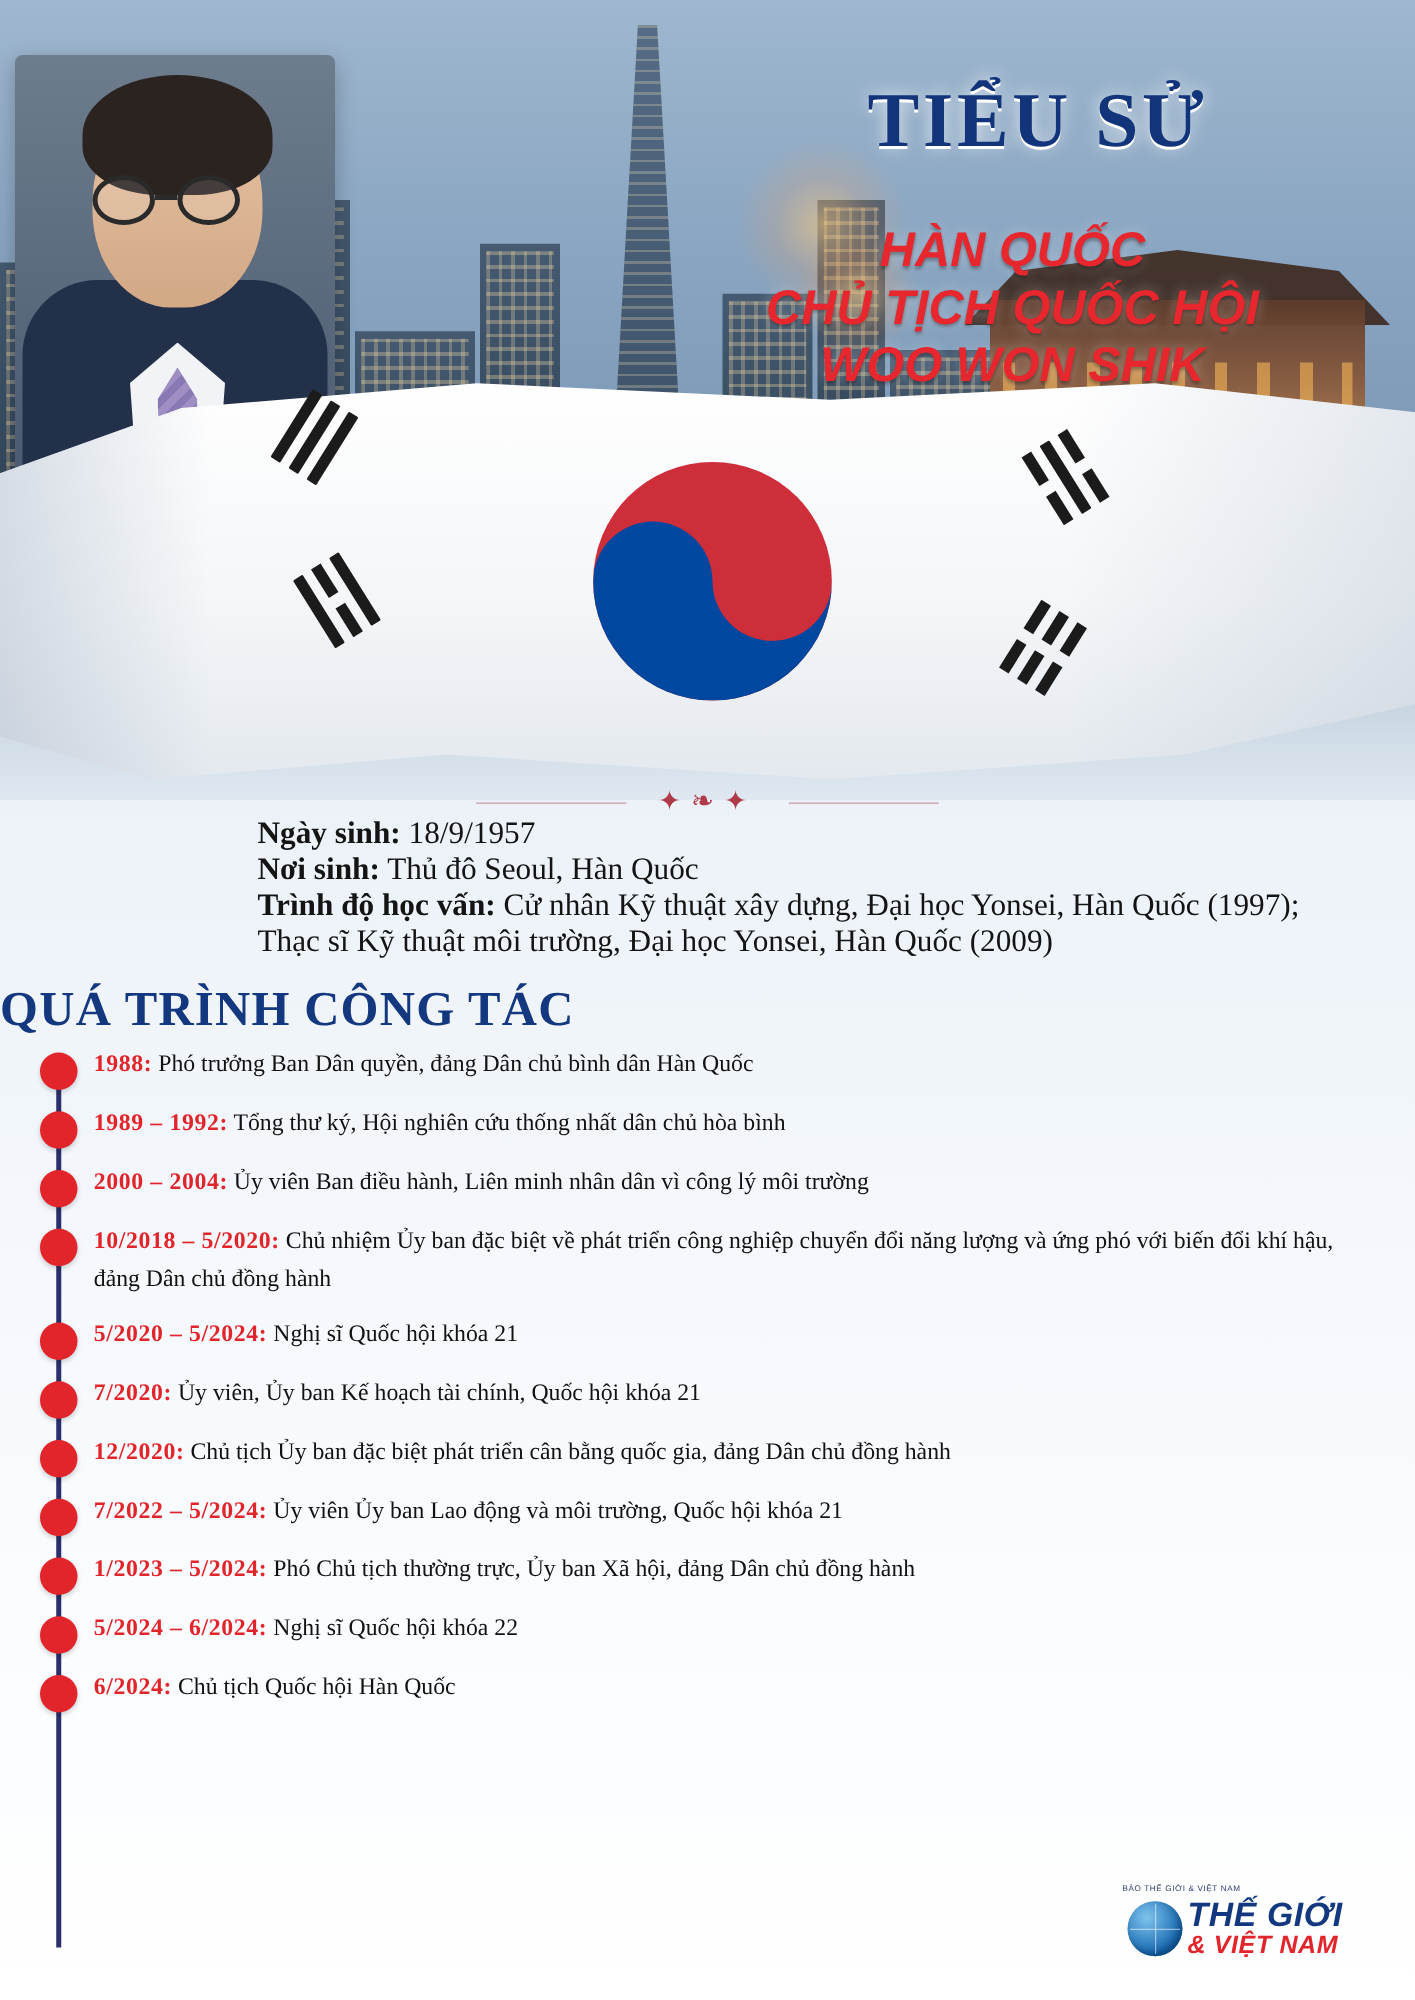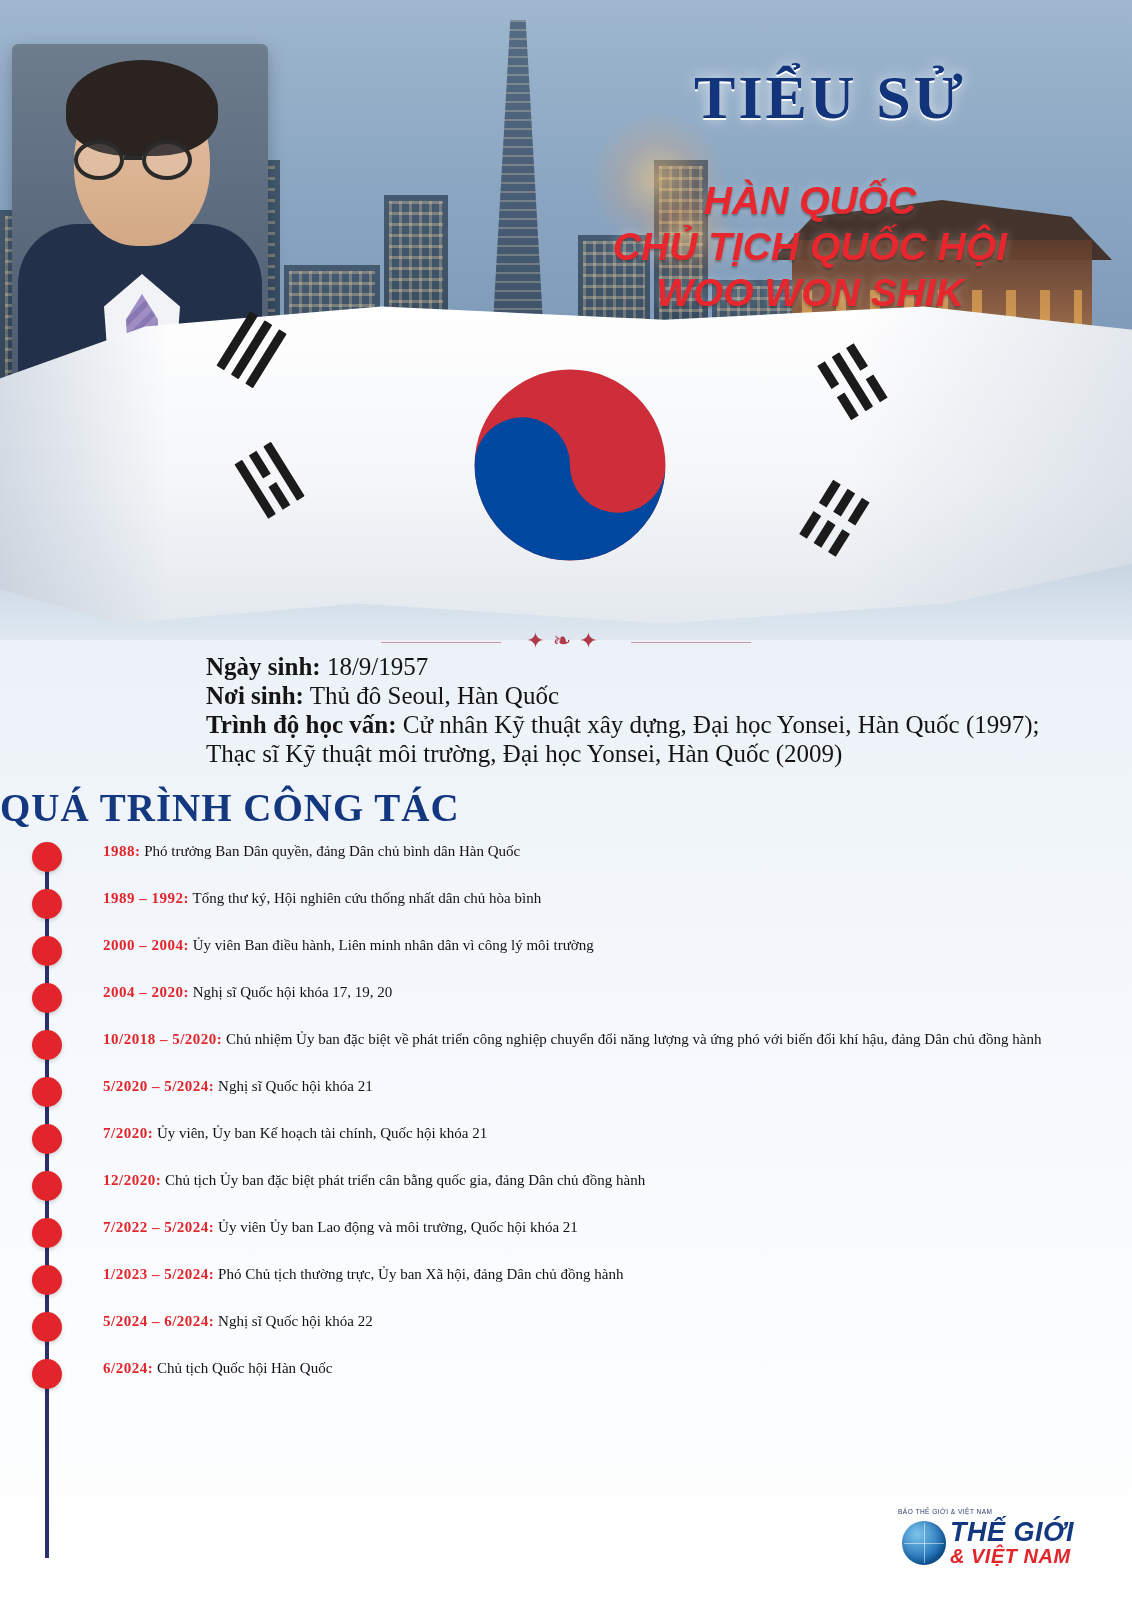--- a/index.html
+++ b/index.html
@@ -306,24 +306,23 @@
   }
   .tl-dot {
     position: absolute;
     left: 32px; top: 6px;
     width: 30px; height: 30px;
     background: #e2252b;
     border-radius: 50%;
     box-shadow: 0 2px 4px rgba(0,0,0,.18);
   }
   .tl-text {
-    font-size: 15px;
+    font-size: 19px;
     line-height: 31px;
     color: #121212;
-    margin-left: 28px;
   }
   .tl-period {
     color: #e2252b;
     font-weight: bold;
     letter-spacing: .5px;
   }
 
   
   .logo {
     position: absolute;
@@ -510,27 +509,20 @@
     </div>
 
     <div class="tl-item">
       <span class="tl-dot"></span>
       <div class="tl-text">
         <span class="tl-period">2000 – 2004:</span>
         <span>Ủy viên Ban điều hành, Liên minh nhân dân vì công lý môi trường</span>
       </div>
     </div>
 
-    <div class="tl-item">
-      <span class="tl-dot"></span>
-      <div class="tl-text">
-        <span class="tl-period">2004 – 2020:</span>
-        <span>Nghị sĩ Quốc hội khóa 17, 19, 20</span>
-      </div>
-    </div>
 
     <div class="tl-item">
       <span class="tl-dot"></span>
       <div class="tl-text">
         <span class="tl-period">10/2018 – 5/2020:</span>
         <span>Chủ nhiệm Ủy ban đặc biệt về phát triển công nghiệp chuyển đổi năng lượng và ứng phó với biến đổi khí hậu, đảng Dân chủ đồng hành</span>
       </div>
     </div>
 
     <div class="tl-item">

